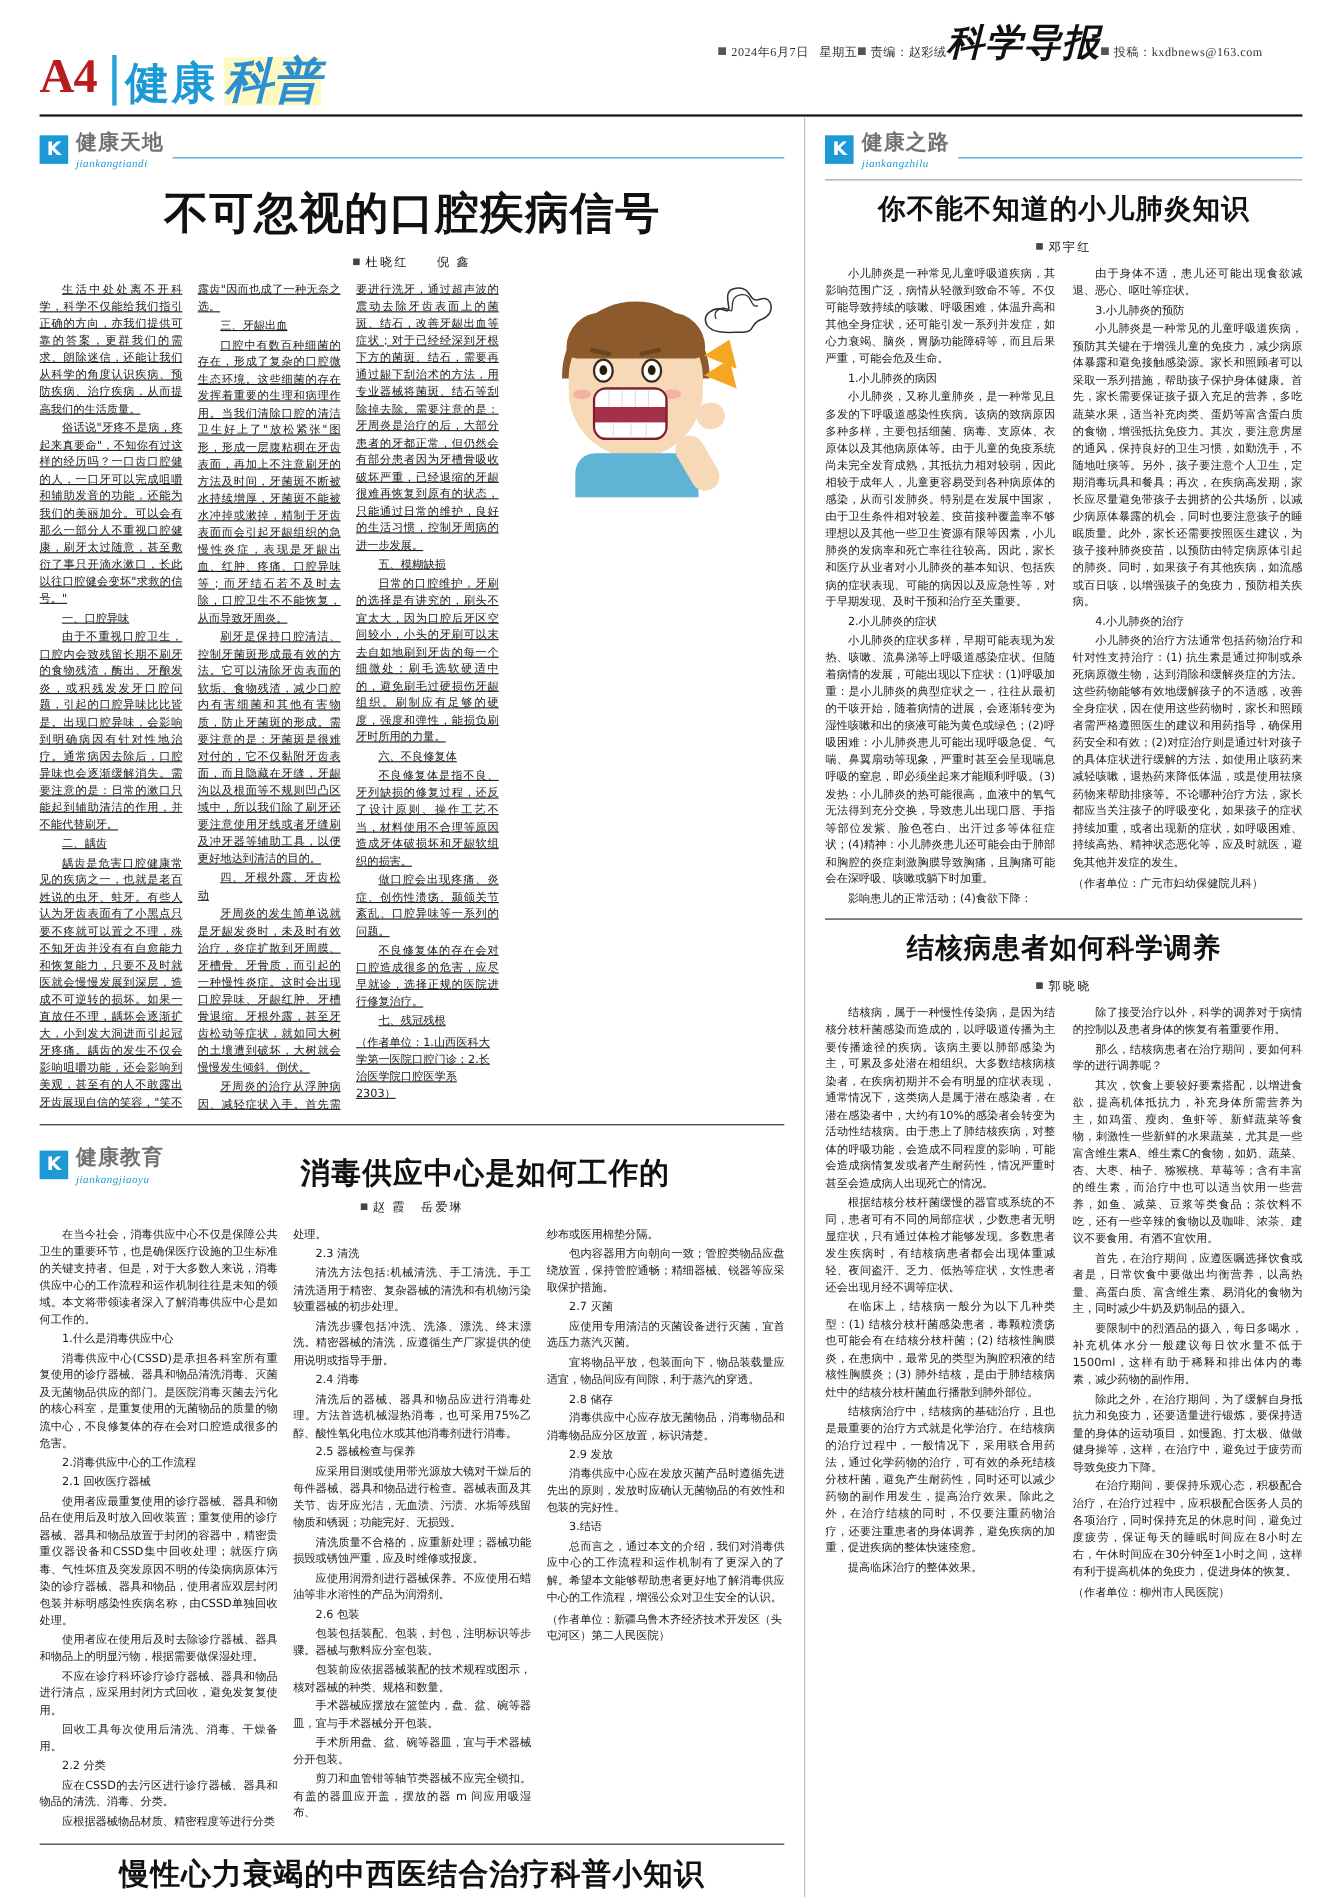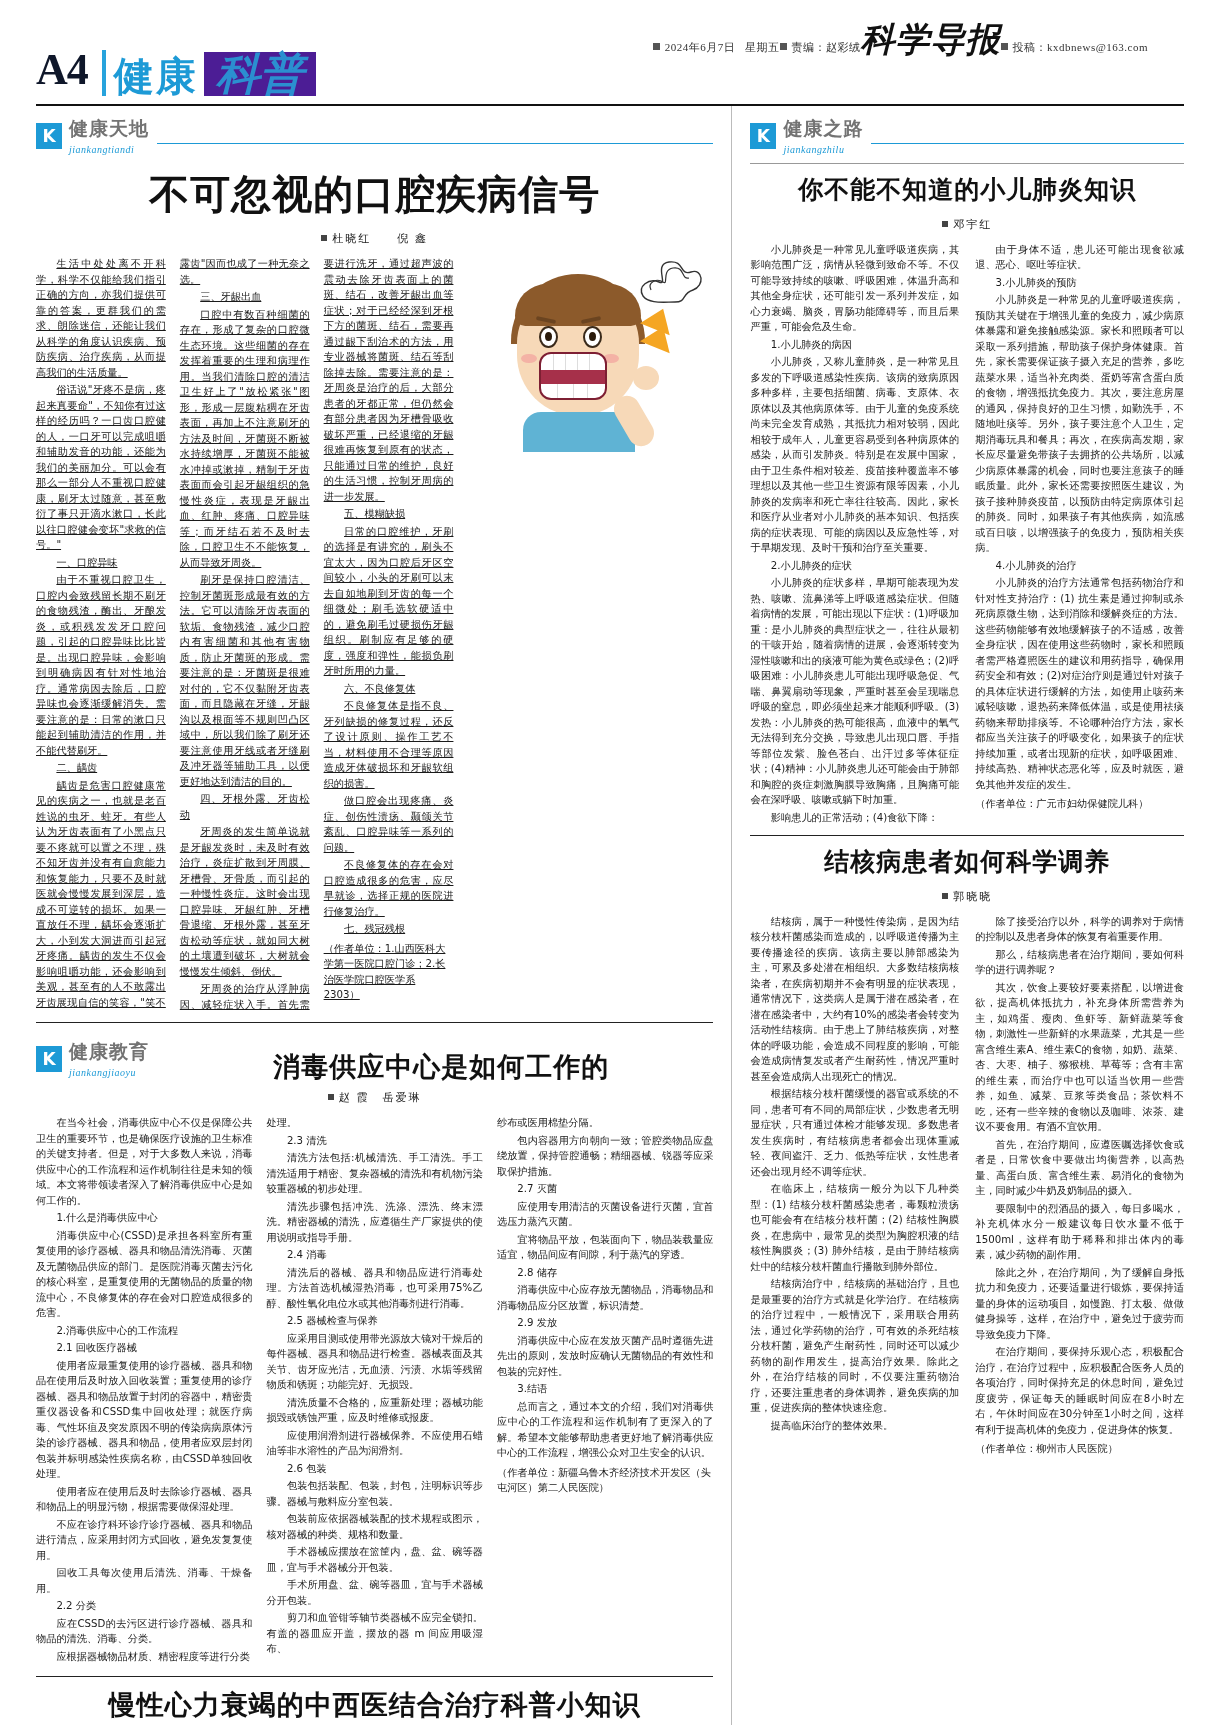--- a/index.html
+++ b/index.html
@@ -11,32 +11,32 @@
     position:relative;
     overflow:hidden;
   }
   .page { position:relative; width:1220px; height:1725px; box-sizing:border-box; padding:0 36px; }
 
   
   .masthead { position:relative; height:78px; display:flex; align-items:flex-end; padding-top:18px; }
   .page-num {
     font-family:"Liberation Serif", serif;
     font-size:44px; font-weight:bold; letter-spacing:-1px;
-    color:#0f172a; line-height:1; margin-right:14px; padding-bottom:4px;
+    color:#b91c1c; line-height:1; margin-right:14px; padding-bottom:4px;
   }
   .masthead-logo { display:flex; align-items:flex-end; }
   .ml-bar { width:4px; height:46px; background:#27a3dc; margin-right:8px; }
   .ml-jk {
     font-family:"DejaVu Sans", sans-serif; font-weight:bold;
     font-size:40px; color:#1d9ad6; line-height:1; letter-spacing:2px;
   }
   .ml-kp {
     font-family:"DejaVu Serif", serif; font-weight:bold; font-style:italic;
     font-size:44px; color:#2b8fd0; line-height:1; margin-left:6px;
-    background:#4c1d95; padding:0 12px;
+    background:#fef9c3; padding:0 0;
   }
   .masthead-right {
     position:absolute; right:36px; top:22px; text-align:right;
     display:flex; flex-direction:row; align-items:flex-end;
   }
   .mh-meta { font-size:11px; color:#333; margin-bottom:4px; letter-spacing:0.5px; }
   .mh-meta .sq { display:inline-block; width:7px; height:7px; background:#555; margin-right:5px; vertical-align:1px;}
   .mh-brand {
     font-family:"DejaVu Serif", serif; font-style:italic; font-weight:bold;
     font-size:34px; color:#111; letter-spacing:1px; line-height:1; margin-bottom:3px;

